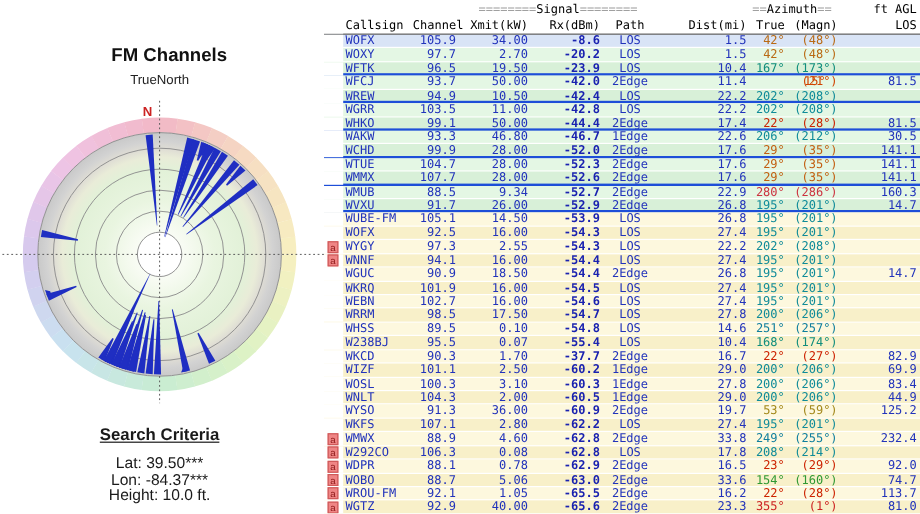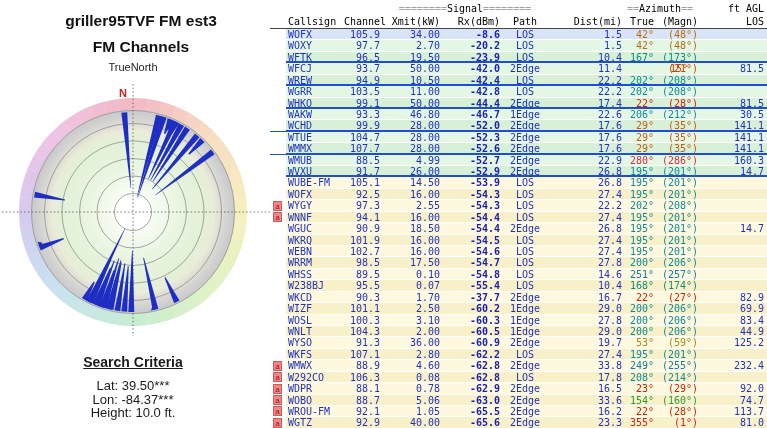--- a/index.html
+++ b/index.html
@@ -47,21 +47,20 @@
   .band-green-b{background:#d8f0d8;border-bottom:2px solid #1d4ed8;box-sizing:border-box;}
   .band-cream-a{background:#fdf8de;border-bottom:1px solid #fff;box-sizing:border-box;}
   .band-cream-b{background:#f8f0c9;border-bottom:1px solid #fff;box-sizing:border-box;}
 </style>
 </head>
 <body>
 
 <div id="page">
 
   <div id="left">
-    <div id="title1" class="ttl">griller95TVF FM est3</div>
     <div id="title2" class="ttl">FM Channels</div>
     <div id="compass-label">TrueNorth</div>
 
     <svg id="radar" width="282" height="268" viewBox="0 0 282 268">
       <defs>
         <radialGradient id="innerg" cx="50%" cy="50%" r="50%">
           <stop offset="0%" stop-color="#ffffff"></stop>
           <stop offset="22%" stop-color="#f7fbf2"></stop>
           <stop offset="45%" stop-color="#e9f5e0"></stop>
           <stop offset="70%" stop-color="#e2f1d8"></stop>
@@ -329,21 +328,21 @@
           <div class="c-path">2Edge</div>
           <div class="c-dist">17.6</div>
           <div class="c-true" style="color: rgb(194, 94, 16);">29°</div>
           <div class="c-magn" style="color: rgb(194, 94, 16);">(35°)</div>
           <div class="c-agl">141.1</div>
         </div>
         <div class="trow band-green-a">
           <div class="c-flag"></div>
           <div class="c-call">WMUB</div>
           <div class="c-chan">88.5</div>
-          <div class="c-xmit">4.99</div>
+          <div class="c-xmit">9.34</div>
           <div class="c-rx">-52.7</div>
           <div class="c-path">2Edge</div>
           <div class="c-dist">22.9</div>
           <div class="c-true" style="color: rgb(204, 51, 64);">280°</div>
           <div class="c-magn" style="color: rgb(204, 51, 64);">(286°)</div>
           <div class="c-agl">160.3</div>
         </div>
         <div class="trow band-green-b">
           <div class="c-flag"></div>
           <div class="c-call">WVXU</div>

